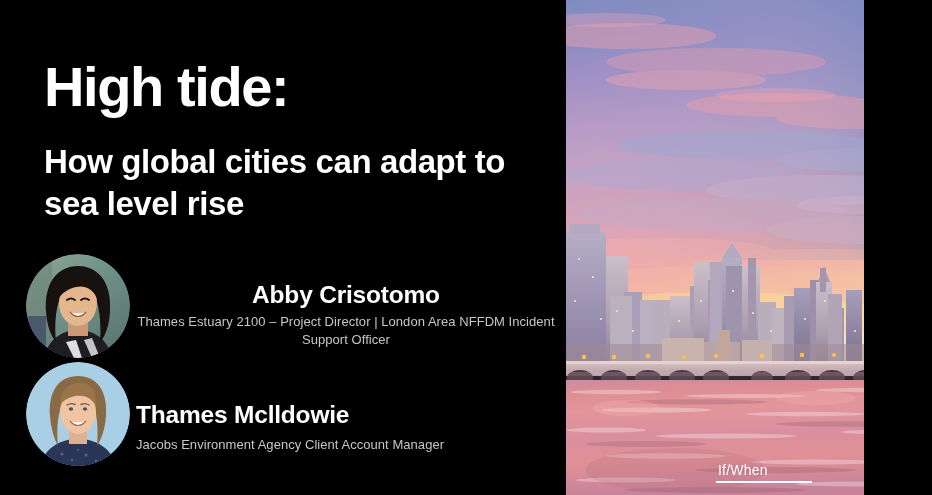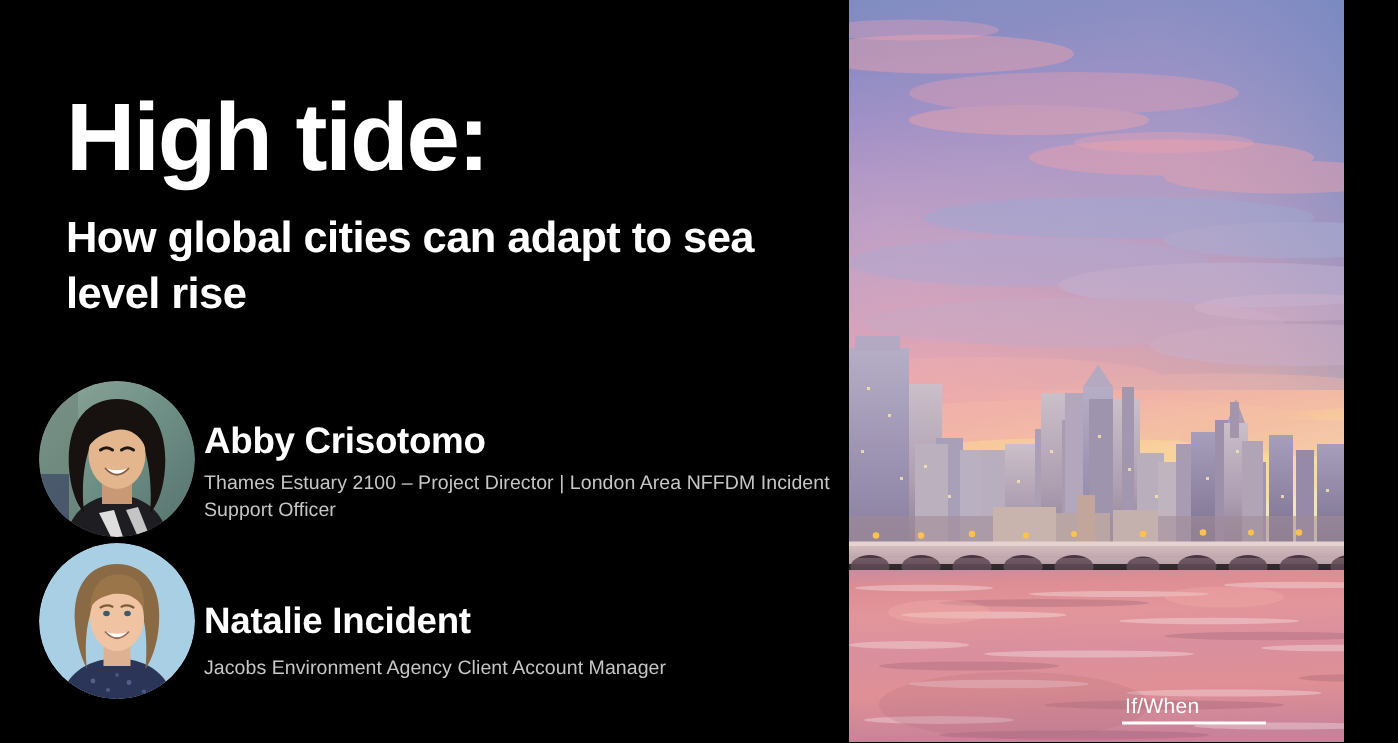--- a/index.html
+++ b/index.html
@@ -4,49 +4,49 @@
 <style>
   * { margin:0; padding:0; box-sizing:border-box; }
   html,body { width:932px; height:495px; background:#000; overflow:hidden; }
   body { font-family:"Liberation Sans", sans-serif; }
 
   .slide { position:relative; width:932px; height:495px; background:#000; overflow:hidden; }
 
   
   .left-panel { position:absolute; left:0; top:0; width:566px; height:495px; background:#000; }
 
-  .title { position:absolute; left:44px; top:59px; font-size:64px; font-weight:bold;
+  .title { position:absolute; left:44px; top:59px; font-size:56px; font-weight:bold;
            color:#ffffff; letter-spacing:-1.4px; line-height:1.0; }
 
-  .subtitle { position:absolute; left:44px; top:141px; width:500px; font-size:29px;
+  .subtitle { position:absolute; left:44px; top:141px; width:500px; font-size:33px;
               font-weight:bold; color:#ffffff; line-height:1.28; letter-spacing:-0.4px; }
 
   
   .speaker { position:absolute; left:26px; width:530px; height:104px; }
-  .speaker-1 { top:254px; }
+  .speaker-1 { top:254px;text-align:center; }
   .speaker-2 { top:362px; }
 
   .avatar { position:absolute; left:0; top:0; width:104px; height:104px; border-radius:50%;
             overflow:hidden; }
   .avatar svg { display:block; width:104px; height:104px; }
 
   .speaker-text { position:absolute; left:110px; top:0; width:420px; }
 
   .speaker-name { font-size:24.5px; font-weight:bold; color:#ffffff; letter-spacing:-0.2px;
                   line-height:1.2; }
   .speaker-role { font-size:13px; font-weight:normal; color:#c6c6c6; line-height:1.33;
                   letter-spacing:0.05px; }
 
   .s1 .speaker-text { padding-top:26px; }
   .s1 .speaker-role { margin-top:4px; }
   .s2 .speaker-text { padding-top:38px; }
   .s2 .speaker-role { margin-top:7px; }
 
   
-  .photo { position:absolute; left:566px; top:0; width:330px; height:495px; overflow:hidden; }
+  .photo { position:absolute; left:566px; top:0; width:298px; height:495px; overflow:hidden; }
   .photo svg { display:block; width:366px; height:495px; }
 
   
   .logo { position:absolute; right:8px; bottom:12px; display:flex; align-items:flex-end; gap:6px; }
   .logo-word { position:relative; }
   .logo-text { font-size:14px; color:#ffffff; letter-spacing:0.2px; line-height:1;
                padding:0 2px 4px 2px; display:block; text-align:left; }
   .logo-rule { display:block; width:96px; height:1.6px; background:#ffffff; }
   .logo-mic { width:38px; height:48px; }
   .logo-mic svg { display:block; }
@@ -136,21 +136,21 @@
             <ellipse cx="59" cy="47" rx="2.2" ry="1.8" fill="#3d5a6b"></ellipse>
             <path d="M41 43 q4 -2.5 8 -0.5" stroke="#7a5c38" stroke-width="1.4" fill="none" stroke-linecap="round"></path>
             <path d="M55 42.5 q4 -2 8 0.5" stroke="#7a5c38" stroke-width="1.4" fill="none" stroke-linecap="round"></path>
 
             <path d="M44 59 q8 8 16 0 q-8 3 -16 0 Z" fill="#ffffff"></path>
             <path d="M44 59 q8 9 16 0" stroke="#9b6a55" stroke-width="1.2" fill="none"></path>
           </g>
         </svg>
       </div>
       <div class="speaker-text">
-        <div class="speaker-name">Natalie Incident</div>
+        <div class="speaker-name">Thames Mclldowie</div>
         <div class="speaker-role">Jacobs Environment Agency Client Account Manager</div>
       </div>
     </div>
   </div>
 
   <div class="photo">
     <svg viewBox="0 0 366 495" xmlns="http://www.w3.org/2000/svg" aria-hidden="true" preserveAspectRatio="none">
       <defs>
         <linearGradient id="sky" x1="0" y1="0" x2="0.18" y2="1">
           <stop offset="0.00" stop-color="#7f8cc0"></stop>

